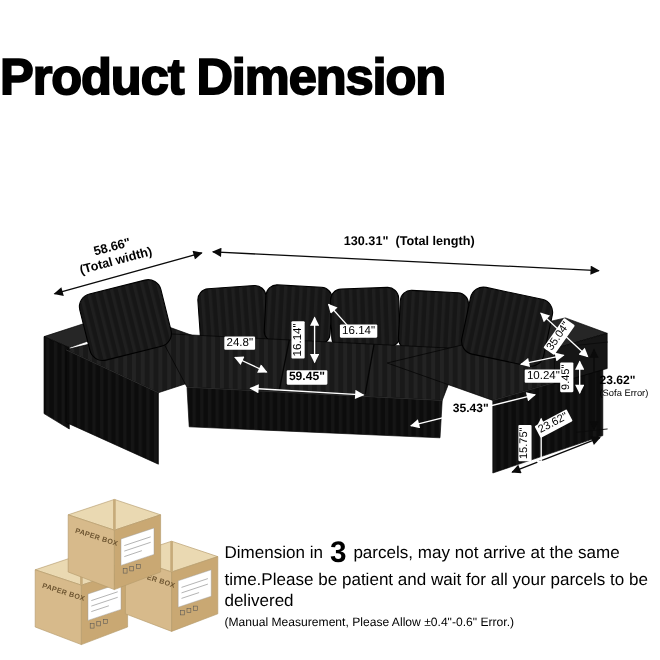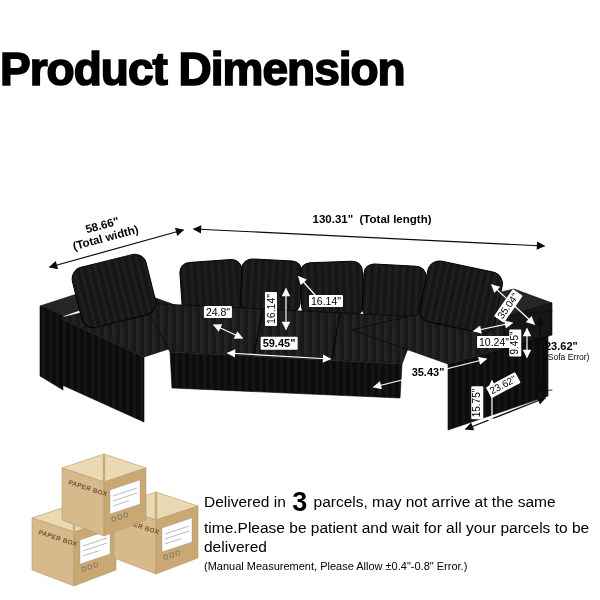--- a/index.html
+++ b/index.html
@@ -186,18 +186,18 @@
 <div class="dim ctr bg" style="left:515px;top:343px;transform:translate(-50%,-50%) rotate(-90deg);font-size:10px">9.45"</div>
 
 <div class="dim ctr bg" style="left:508px;top:306px;transform:translate(-50%,-50%) rotate(-55deg);font-size:10px">35.04"</div>
 
 <div class="dim ctr bg" style="left:503px;top:385px;transform:translate(-50%,-50%) rotate(-28deg);font-size:10px">23.62"</div>
 
 <div class="dim ctr bg" style="left:477px;top:403px;transform:translate(-50%,-50%) rotate(-90deg);font-size:10px">15.75"</div>
 
 <div class="delivery">
   <p>
-    <span>Delivered in</span>
+    <span>Dimension in</span>
     <span class="big3">3</span>
     <span>parcels, may not arrive at the same time.Please be patient and wait for all your parcels to be delivered</span>
   </p>
-  <p class="note">(Manual Measurement, Please Allow ±0.4"-0.8" Error.)</p>
+  <p class="note">(Manual Measurement, Please Allow ±0.4"-0.6" Error.)</p>
 </div>
 
 </body></html>

